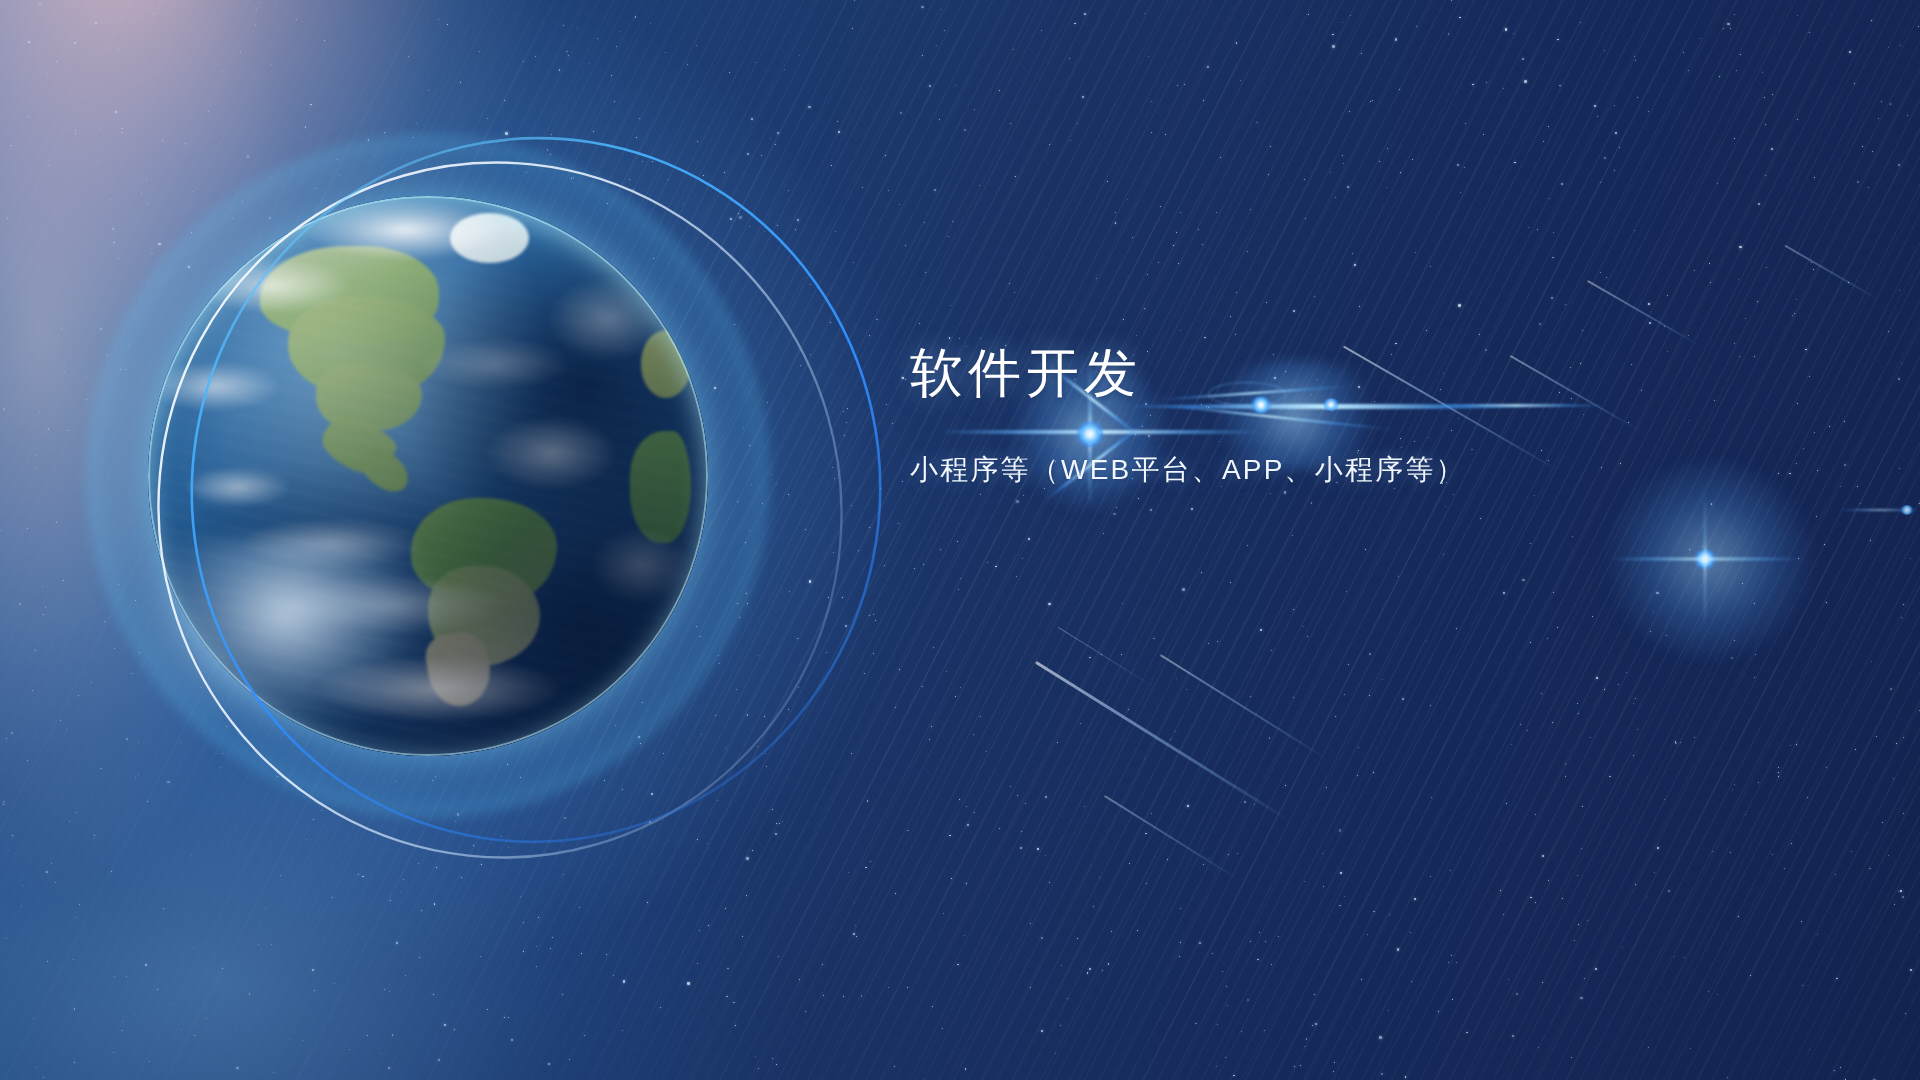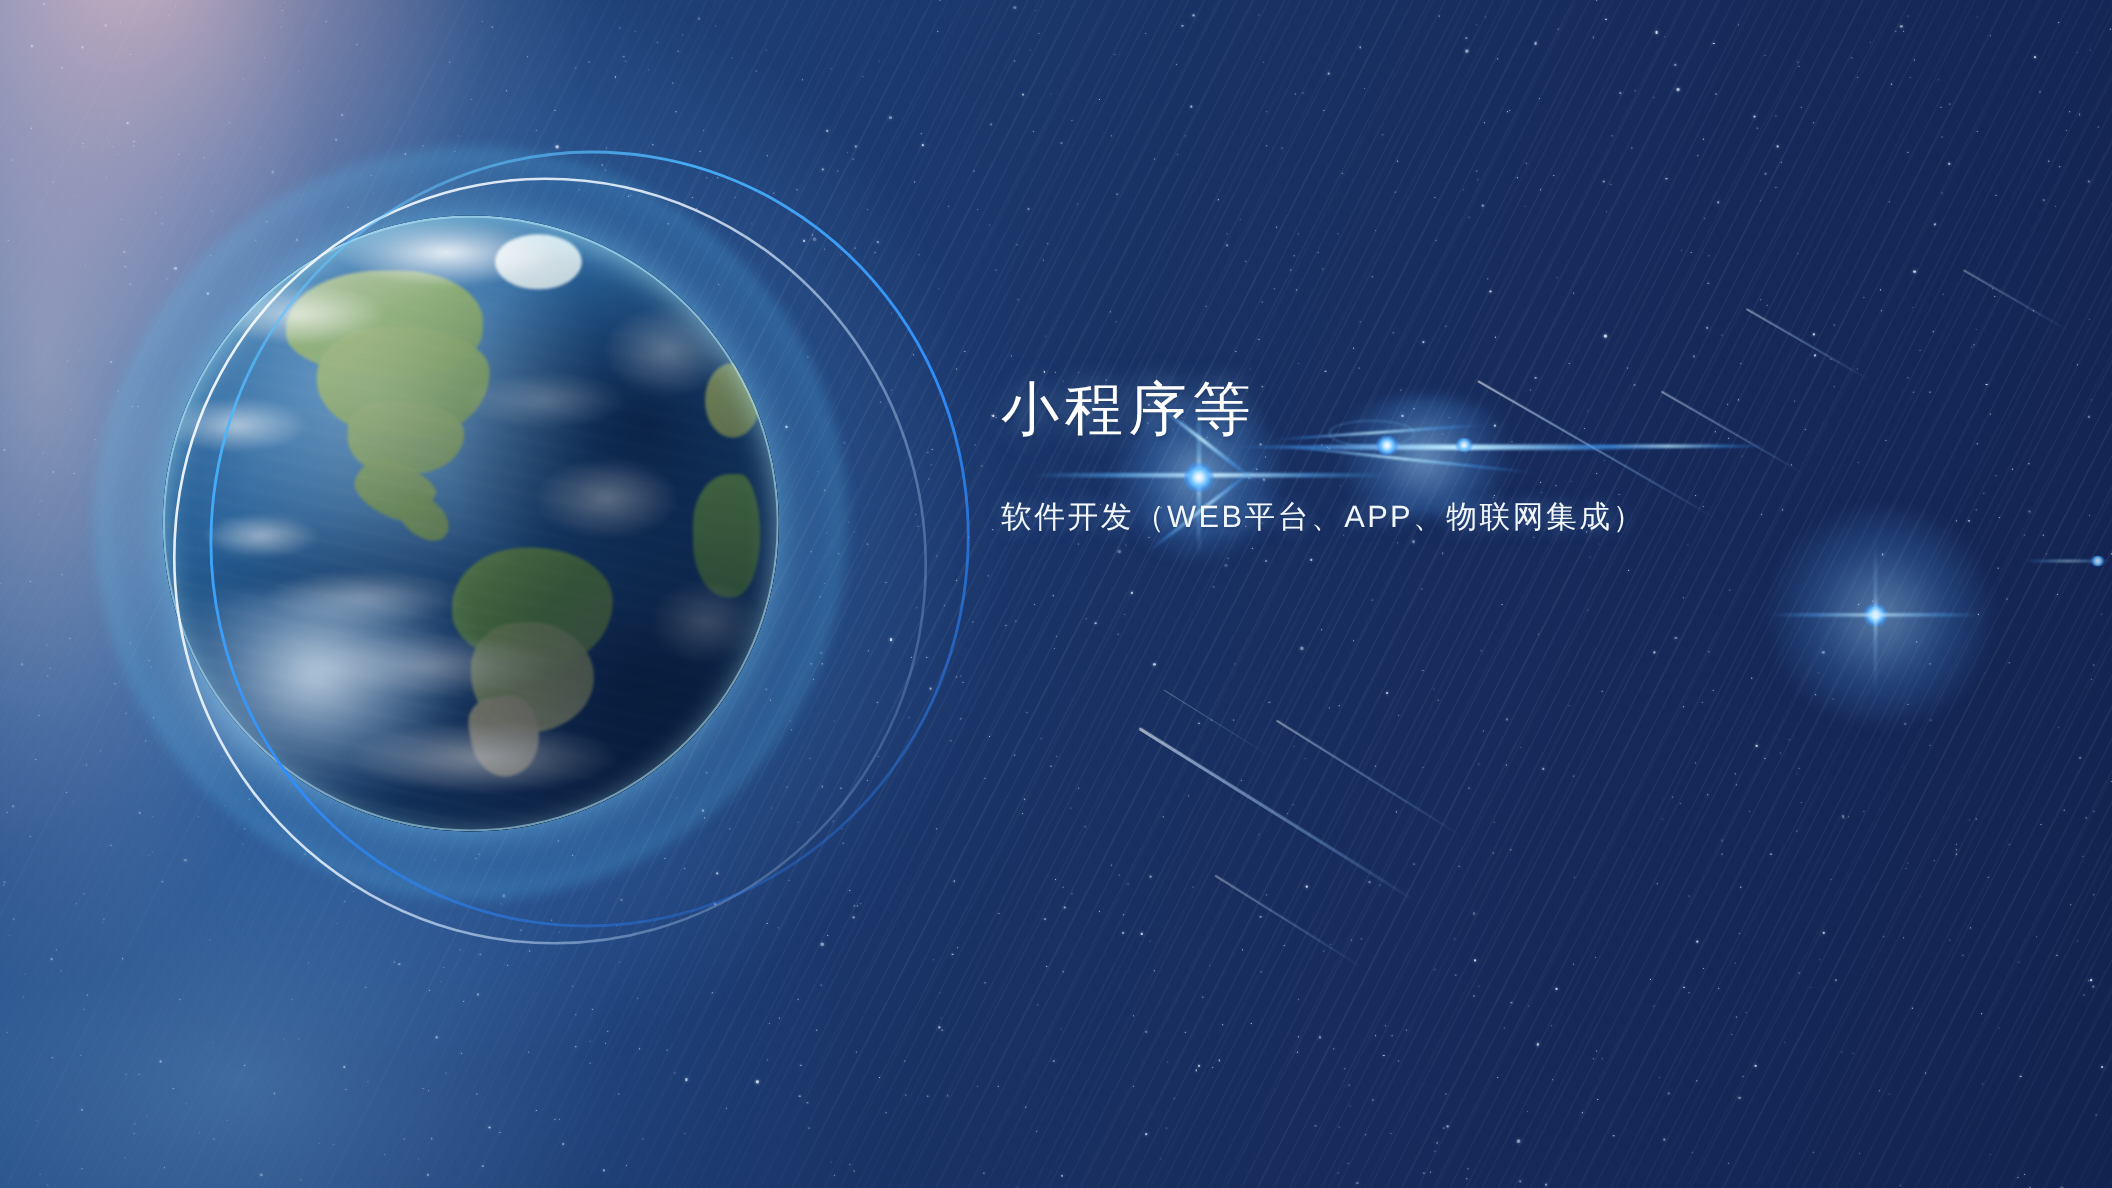--- a/index.html
+++ b/index.html
@@ -1353,17 +1353,17 @@
     <div class="flare-h" style="left:1610px; top:559px; width:190px; height:3px; opacity:.8;"></div>
     <div class="flare-v" style="left:1705px; top:490px; width:3px;  height:140px; opacity:.65;"></div>
   </div>
 
   <div>
     <div class="flare-core" style="left:1900px; top:505px; width:14px; height:10px; opacity:.8;"></div>
     <div class="flare-h" style="left:1840px; top:510px; width:80px; height:2px; opacity:.6;"></div>
   </div>
 
   <div id="copy">
-    <div id="title">小程序等</div>
-    <div class="sub" id="sub1">软件开发（WEB平台、APP、物联网集成）</div>
+    <div id="title">软件开发</div>
+    <div class="sub" id="sub1">小程序等（WEB平台、APP、小程序等）</div>
   </div>
 
 </div>
 
 </body></html>

